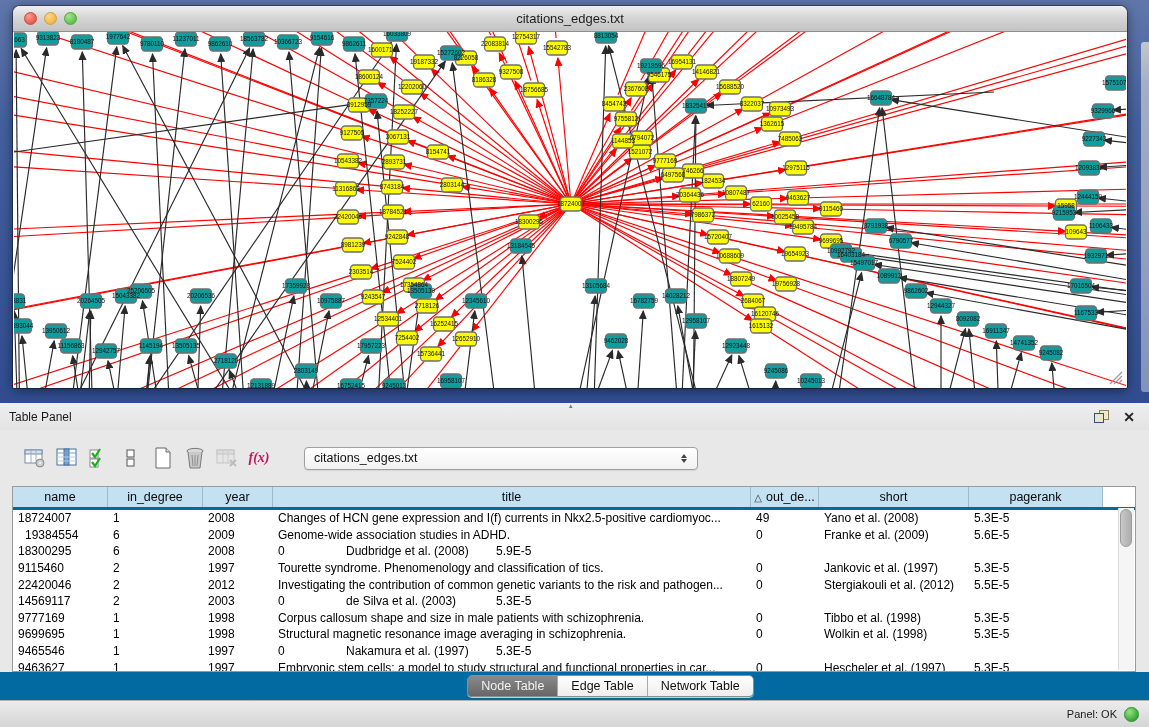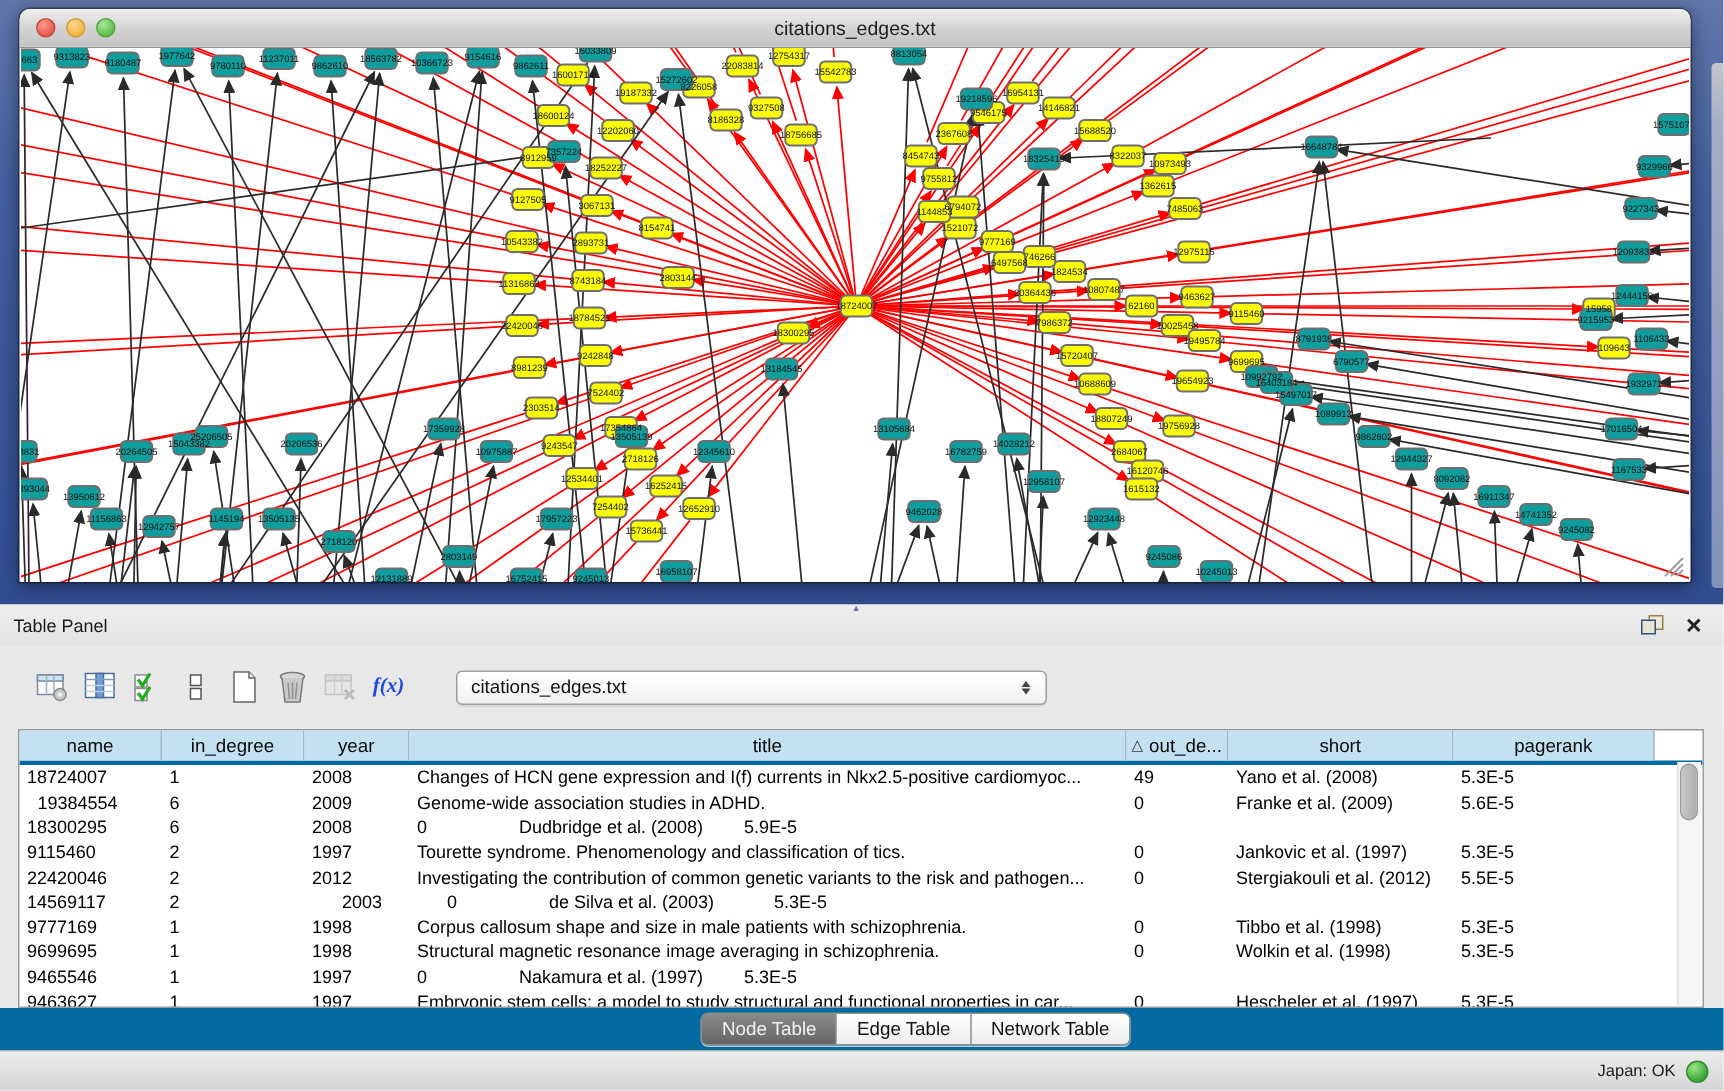--- a/index.html
+++ b/index.html
@@ -41,21 +41,21 @@
   .float-ic{width:15px;height:13px;position:relative;display:inline-block;}
   .float-ic .sq1{position:absolute;left:0;bottom:0;width:8px;height:8px;border:1px solid #35507e;background:#e8e4d2;}
   .float-ic .sq2{position:absolute;right:0;top:0;width:8px;height:8px;border:1px solid #8d8256;background:#efe9d2;}
   .close-x{font-size:14px;font-weight:bold;color:#222;line-height:14px;}
 
   .toolbar{position:absolute;left:0;top:430px;width:1149px;height:56px;background:#E8E8E8;
            display:flex;align-items:center;}
   .tbtn{width:26px;height:26px;display:flex;align-items:center;justify-content:center;margin-right:6px;}
   .tbtn svg{display:block;}
   .tbtn.first{margin-left:22px;}
-  .fx{font-family:"Liberation Serif",serif;font-style:italic;font-weight:bold;font-size:14px;color:#1d4ed8;}
+  .fx{font-family:"Liberation Serif",serif;font-style:italic;font-weight:bold;font-size:14px;color:#be185d;}
   .combo{margin-left:26px;width:392px;height:21px;border:1px solid #9f9f9f;border-radius:4px;
          background:linear-gradient(180deg,#FFFFFF,#F1F1F1);display:flex;align-items:center;
          box-shadow:inset 0 1px 1px rgba(255,255,255,.8),0 1px 1px rgba(0,0,0,.08);}
   .combo .cb-text{flex:1;font-size:12.5px;color:#111;padding-left:9px;}
   .combo .cb-arrows{width:18px;display:flex;flex-direction:column;align-items:center;gap:1px;padding-right:4px;}
   .combo .up{width:0;height:0;border-left:3.5px solid transparent;border-right:3.5px solid transparent;border-bottom:4px solid #444;}
   .combo .dn{width:0;height:0;border-left:3.5px solid transparent;border-right:3.5px solid transparent;border-top:4px solid #444;}
 
   
   .tblwrap{position:absolute;left:12px;top:486px;width:1124px;height:186px;background:#fff;
@@ -807,21 +807,21 @@
         <div class="td" style="width: 95px;">2</div>
         <div class="td" style="width: 70px;">2012</div>
         <div class="td" style="width: 478px;">Investigating the contribution of common genetic variants to the risk and pathogen...</div>
         <div class="td" style="width: 68px;">0</div>
         <div class="td" style="width: 150px;">Stergiakouli et al. (2012)</div>
         <div class="td" style="width: 134px;">5.5E-5</div>
       </div>
       <div class="trow">
         <div class="td" style="width: 95px;">14569117</div>
         <div class="td" style="width: 95px;">2</div>
-        <div class="td" style="width: 70px; margin-left: 20px;">2003</div>
+        <div class="td" style="width: 70px;">2003</div>
         <div class="td" style="width: 68px;">0</div>
         <div class="td" style="width: 150px;">de Silva et al. (2003)</div>
         <div class="td" style="width: 134px;">5.3E-5</div>
       </div>
       <div class="trow">
         <div class="td" style="width: 95px;">9777169</div>
         <div class="td" style="width: 95px;">1</div>
         <div class="td" style="width: 70px;">1998</div>
         <div class="td" style="width: 478px;">Corpus callosum shape and size in male patients with schizophrenia.</div>
         <div class="td" style="width: 68px;">0</div>
@@ -862,15 +862,15 @@
 
 <div class="tabsrow">
   <span class="segctl" id="segctl">
       <span class="seg sel">Node Table</span>
       <span class="seg">Edge Table</span>
       <span class="seg">Network Table</span>
     </span>
 </div>
 
 <div class="statusbar">
-  <span class="mem-label">Japan: OK</span>
+  <span class="mem-label">Panel: OK</span>
   <span class="mem-dot"></span>
 </div>
 
 </body></html>

